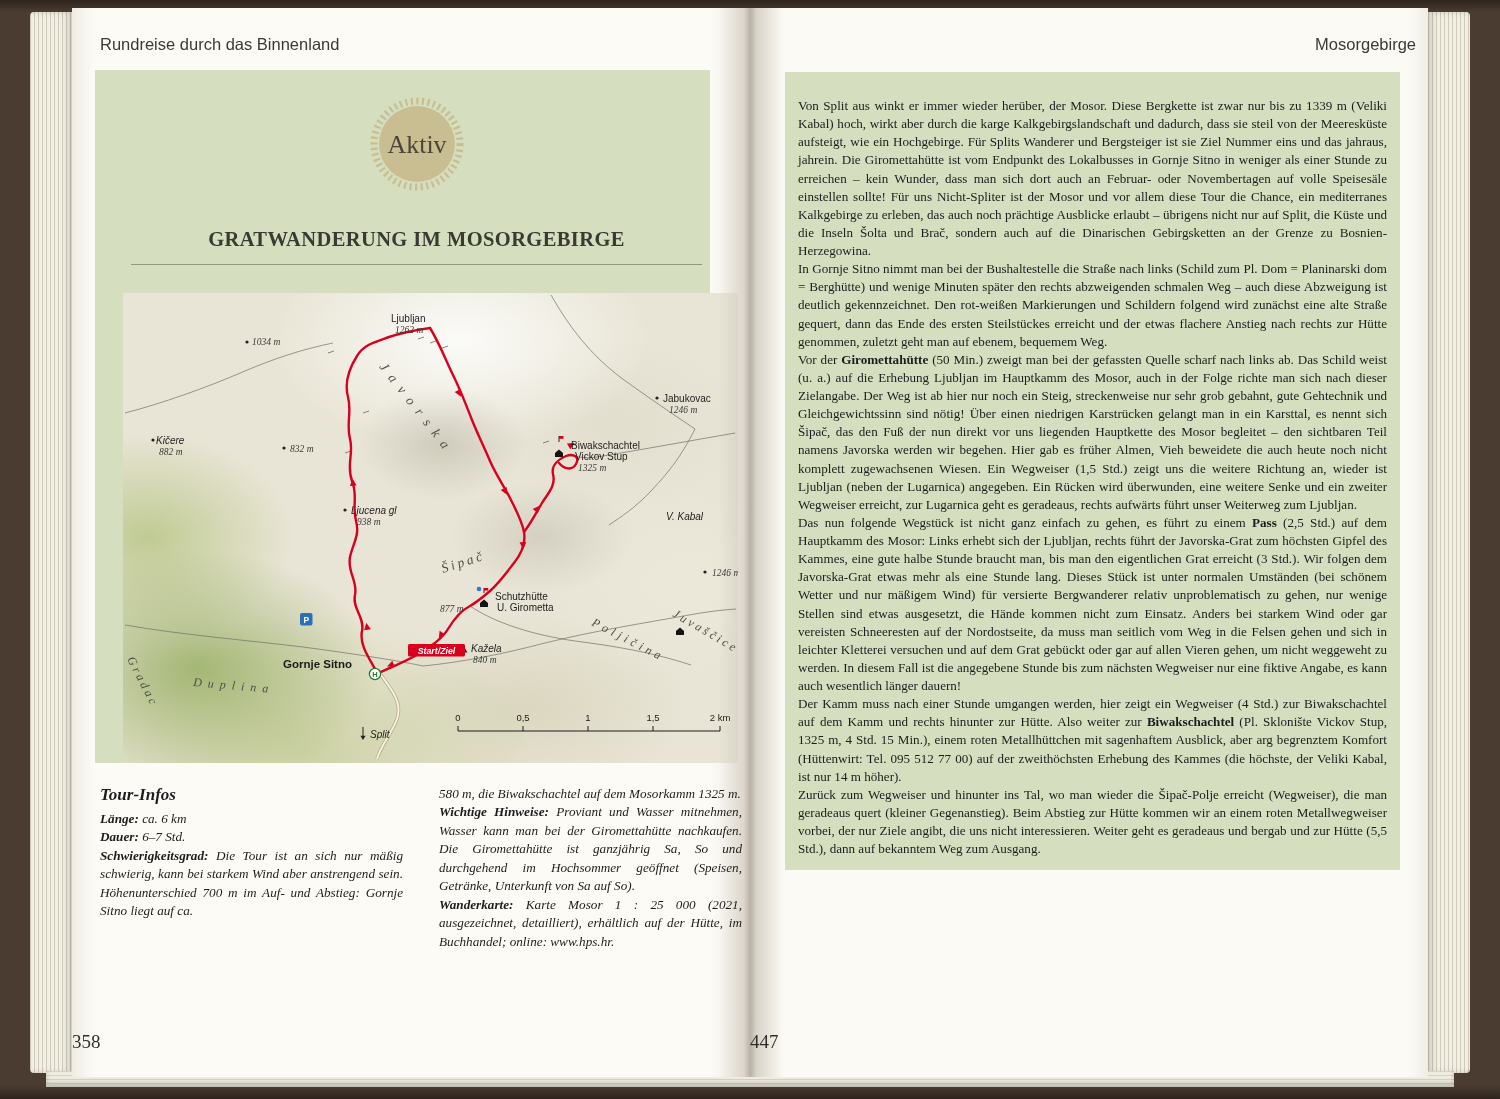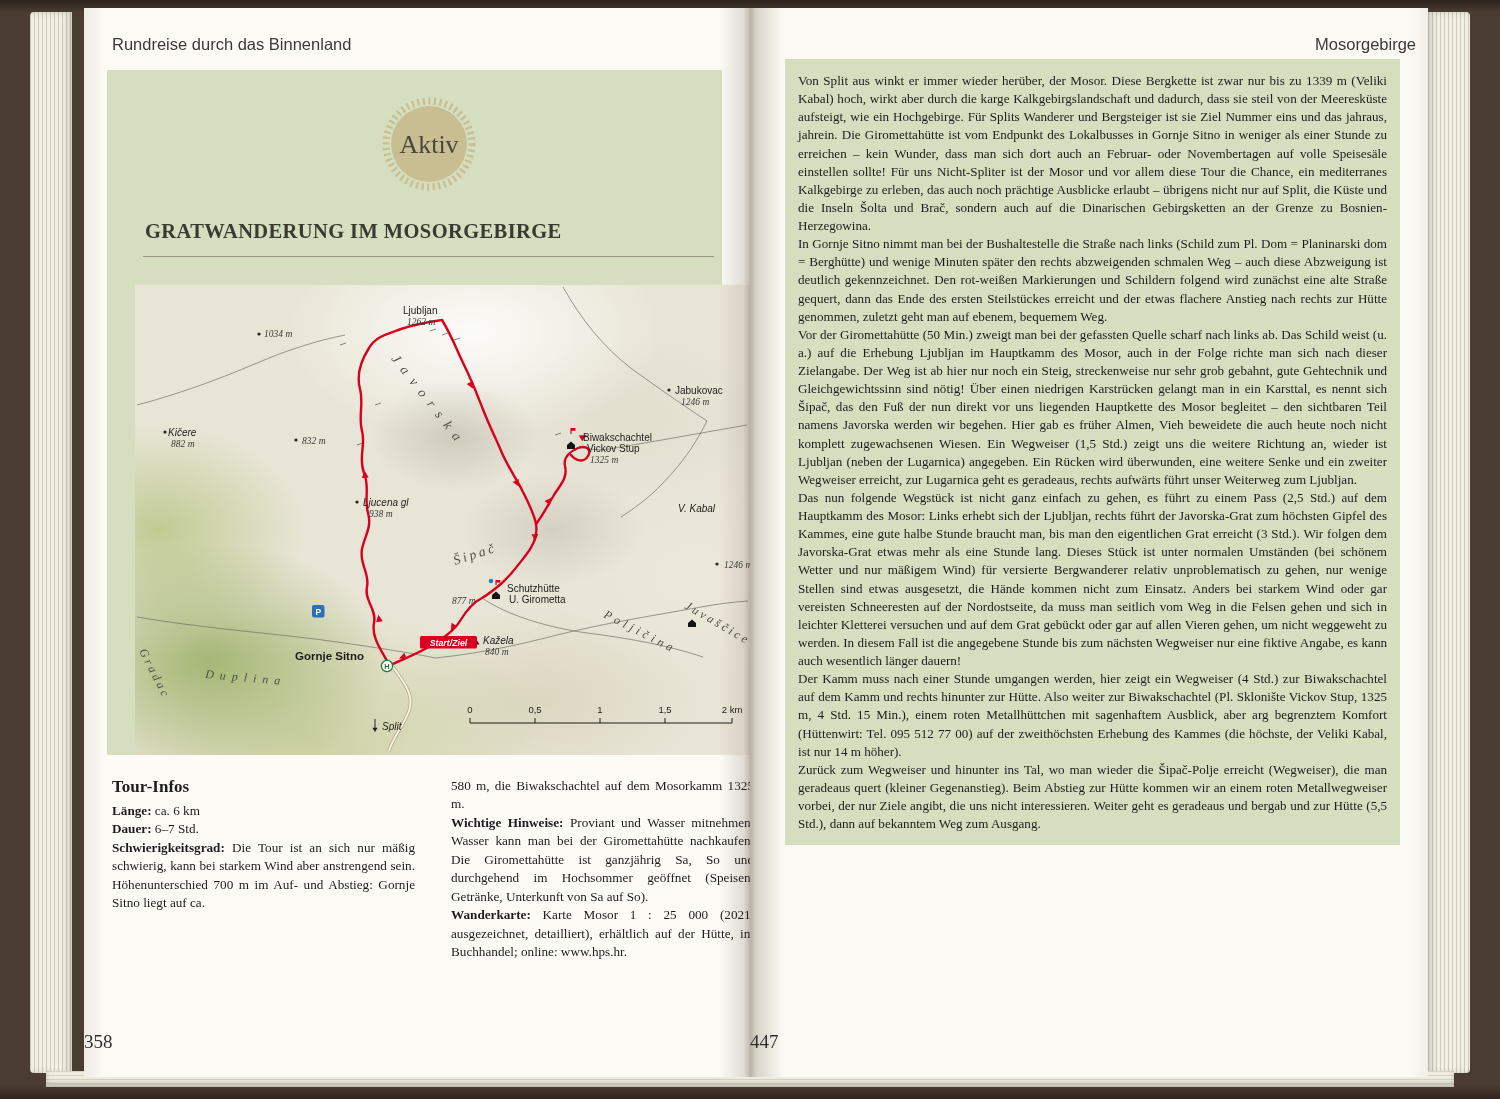--- a/index.html
+++ b/index.html
@@ -3,34 +3,34 @@
 <meta charset="utf-8">
 <style>
   html,body{margin:0;padding:0;}
   body{width:1500px;height:1099px;background:#3f332a;font-family:"Liberation Serif",serif;overflow:hidden;}
   .book{position:relative;width:1500px;height:1099px;background:linear-gradient(180deg,#2e241d 0,#4a3c31 12px,#4a3c31 calc(100% - 14px),#2e241d 100%);}
   .stack{position:absolute;background:repeating-linear-gradient(90deg,#cfc9ba 0 1px,#f2efe4 1px 4px);}
   .stack.left{left:30px;top:12px;bottom:26px;width:42px;border-radius:4px 0 0 4px;box-shadow:inset -4px 0 6px rgba(0,0,0,.15);}
   .stack.right{right:30px;top:12px;bottom:26px;width:42px;border-radius:0 4px 4px 0;box-shadow:inset 4px 0 6px rgba(0,0,0,.15);}
   .stack.bottom{left:46px;right:46px;bottom:12px;height:16px;background:repeating-linear-gradient(180deg,#d8d3c4 0 1px,#efecdf 1px 4px);box-shadow:inset 0 -4px 5px rgba(0,0,0,.2);}
   .page{position:absolute;top:8px;bottom:22px;width:678px;}
-  .page-left{left:84px;background:linear-gradient(90deg,#efece3 0,#fcfbf6 22px,#fcfbf6 calc(100% - 40px),#ece7dc 100%);}
+  .page-left{left:72px;background:linear-gradient(90deg,#efece3 0,#fcfbf6 22px,#fcfbf6 calc(100% - 40px),#ece7dc 100%);}
   .page-right{left:750px;background:linear-gradient(90deg,#e7e2d6 0,#fbfaf5 34px,#fbfaf5 calc(100% - 18px),#f0ede4 100%);}
   .spine{position:absolute;left:718px;top:8px;bottom:22px;width:64px;pointer-events:none;
     background:linear-gradient(90deg,rgba(0,0,0,0) 0,rgba(60,45,35,.10) 40%,rgba(60,45,35,.28) 50%,rgba(60,45,35,.10) 60%,rgba(0,0,0,0) 100%);}
   .running-header{font-family:"Liberation Sans",sans-serif;font-size:16.5px;color:#3a3a38;margin-top:27px;}
   .page-left .running-header{margin-left:28px;}
   .page-right .running-header{text-align:right;margin-right:12px;}
 
   
   .panel{background:#d5dfc0;}
   .top-panel{margin:16px 40px 0 23px;width:615px;box-sizing:border-box;padding-left:28px;}
   .badge-wrap{text-align:center;padding-top:26px;}
   .badge-text{font-family:"Liberation Serif",serif;font-size:26px;fill:#4c463a;}
-  h1.tour-title{font-family:"Liberation Serif",serif;font-weight:bold;font-size:20.5px;letter-spacing:.4px;color:#3a3a30;text-align:left;margin:24px 10px 0;}
+  h1.tour-title{font-family:"Liberation Serif",serif;font-weight:bold;font-size:20.5px;letter-spacing:.4px;color:#3a3a30;text-align:center;margin:32px 10px 0;}
   .rule{border-top:1px solid #969682;margin:13px 8px 0;}
   .map{margin-top:28px;width:615px;height:470px;position:relative;overflow:hidden;
     background:
       radial-gradient(ellipse 260px 170px at 12% 80%, rgba(148,172,94,.8), rgba(148,172,94,0) 70%),
       radial-gradient(ellipse 210px 150px at 4% 52%, rgba(178,194,124,.75), rgba(178,194,124,0) 70%),
       radial-gradient(ellipse 320px 190px at 30% 98%, rgba(198,205,152,.8), rgba(198,205,152,0) 72%),
       radial-gradient(ellipse 120px 80px at 52% 32%, rgba(140,135,118,.28), rgba(140,135,118,0) 70%),
       radial-gradient(ellipse 130px 80px at 68% 52%, rgba(140,135,118,.22), rgba(140,135,118,0) 70%),
       radial-gradient(ellipse 260px 150px at 55% 10%, rgba(252,252,250,.95), rgba(252,252,250,0) 72%),
       radial-gradient(ellipse 190px 120px at 80% 28%, rgba(226,222,206,.95), rgba(226,222,206,0) 70%),
@@ -47,30 +47,30 @@
   text.ml.sc{font-size:9.5px;}
   .sctick{stroke:#1c1c1c;stroke-width:1;}
   .trail{stroke:#6b6b62;stroke-width:.9;fill:none;opacity:.75;}
   .route{stroke:#d8001e;stroke-width:2.4;fill:none;stroke-linecap:round;stroke-linejoin:round;}
   .arr{fill:#d8001e;}
   .cliff{stroke:#5a5a52;stroke-width:.9;opacity:.8;}
   .sz-text{font-family:"Liberation Sans",sans-serif;font-size:8.8px;font-weight:bold;font-style:italic;fill:#fff;}
   .pbox-text{font-family:"Liberation Sans",sans-serif;font-size:8.5px;font-weight:bold;fill:#fff;}
   .bus-text{font-family:"Liberation Sans",sans-serif;font-size:7.5px;font-weight:bold;fill:#267a2e;}
 
-  .tour-infos{margin:22px 8px 0 28px;display:flex;gap:36px;}
+  .tour-infos{margin:22px 8px 0 28px;display:flex;gap:36px;font-style:italic;}
   .ti-col{flex:1;}
   h2.ti-heading{font-family:"Liberation Serif",serif;font-size:17px;font-weight:bold;color:#1d1d1d;margin:0 0 5px;}
   .info-p{margin:0;font-size:13.2px;line-height:1.4;color:#1d1d1d;text-align:justify;}
   .pagenum{position:absolute;bottom:24px;left:0;right:0;text-align:left;font-size:19px;color:#2f2f2f;}
 
   
-  .text-panel{margin:5px 28px 0 35px;width:615px;box-sizing:border-box;padding:13px 13px 12px;}
+  .text-panel{margin:18px 28px 0 35px;width:615px;box-sizing:border-box;padding:25px 13px 12px;}
   .body-p{margin:0;font-size:13.1px;line-height:1.385;color:#1c1c1c;text-align:justify;hyphens:auto;}
-  .body-p strong{font-weight:normal;}
+  .body-p strong{font-weight:bold;}
 </style>
 </head>
 <body>
 
 <div class="book">
   <div class="stack left"></div>
   <div class="stack right"></div>
   <div class="stack bottom"></div>
 
   <div class="page page-left">

